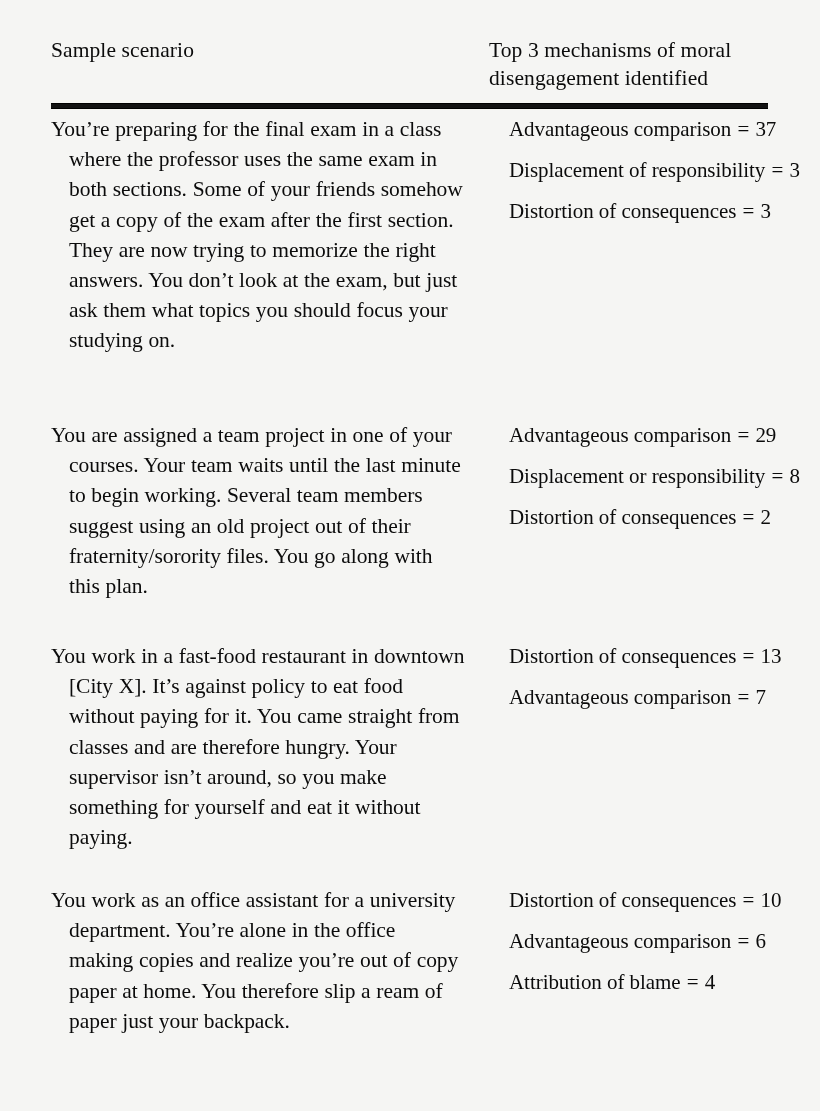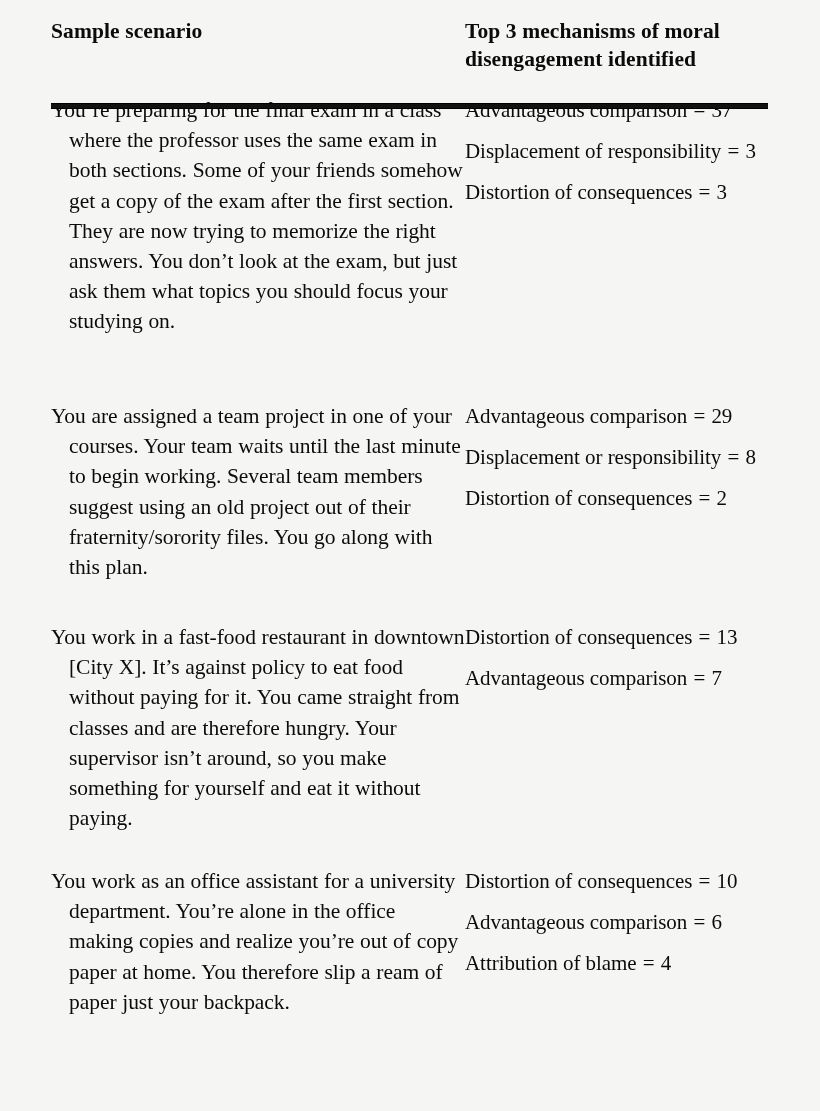--- a/index.html
+++ b/index.html
@@ -20,26 +20,25 @@
     position: relative;
     width: 820px;
     height: 1111px;
     box-sizing: border-box;
     padding: 0;
   }
 
   
   .thead {
     display: flex;
-    padding: 17px 52px 0 51px;
+    padding: 36px 52px 0 51px;
     box-sizing: border-box;
-    font-weight: bold;
   }
   .col-left  { width: 414px; flex: 0 0 414px; }
-  .col-right { width: 303px; flex: 0 0 303px; }
+  .col-right { width: 303px; flex: 0 0 303px; margin-left: 24px; }
 
   .th {
     font-size: 21.5px;
     line-height: 28px;
     letter-spacing: .1px;
   }
   .th-right { padding-left: 0; }
 
   .rule {
     position: absolute;
@@ -55,20 +54,21 @@
   
   .tbody {
     padding: 0 52px 0 51px;
     box-sizing: border-box;
     margin-top: 22px;
   }
 
   .row {
     display: flex;
     align-items: flex-start;
+    gap: 44px;
   }
   .row-1 { min-height: 306px; }
   .row-2 { min-height: 221px; }
   .row-3 { min-height: 244px; }
   .row-4 { min-height: 180px; }
 
   .scenario {
     width: 414px;
     flex: 0 0 414px;
     font-size: 21.5px;

